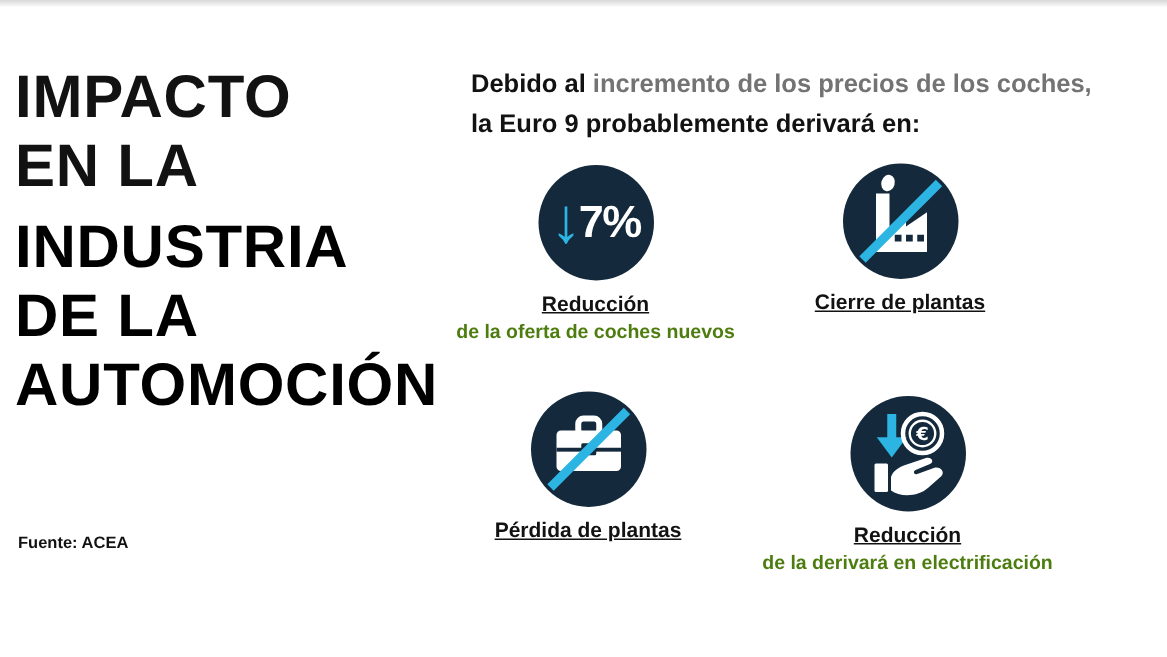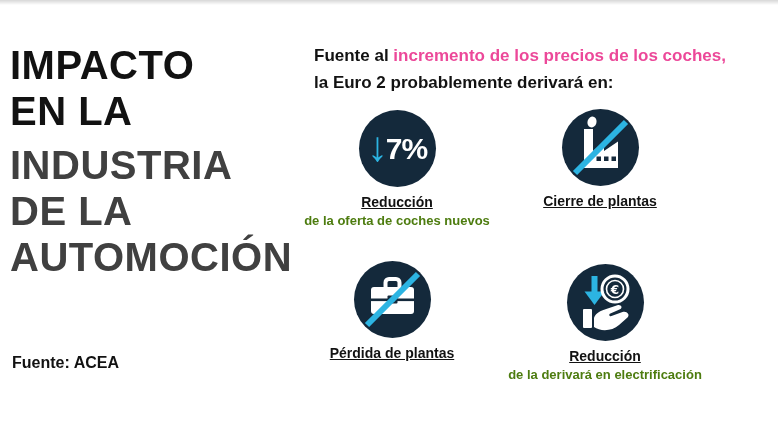--- a/index.html
+++ b/index.html
@@ -12,30 +12,30 @@
   .top-shadow {
     position:absolute; left:0; top:0; width:778px; height:5px;
     background:linear-gradient(180deg,#d7d7d7 0%, rgba(255,255,255,0) 100%);
   }
   
   .title-block { position:absolute; left:10px; top:42px; }
   .title-black, .title-blue {
     font-weight:bold; font-size:40px; line-height:46px;
     letter-spacing:0.5px; white-space:pre-line; color:#121212;
   }
-  .title-blue { color:#404040; margin-top:8px; }
+  .title-blue { color:#000000; margin-top:8px; }
   
   .source { position:absolute; left:12px; top:355px; font-weight:bold;
-    font-size:16px; line-height:15px; }
+    font-size:11px; line-height:15px; }
   .source-black { color:#121212; }
   .source-blue { color:#47BFEF; }
   
   .heading { position:absolute; left:314px; top:42px; font-weight:bold;
     font-size:17px; line-height:27px; color:#121212; white-space:nowrap; }
-  .heading .hl { color:#ec4899;text-align:right; }
+  .heading .hl { color:#737373;text-align:right; }
   
   .cell { position:absolute; display:flex; flex-direction:column;
     align-items:center; text-align:center; }
   .circle {
     width:77px; height:77px; border-radius:50%;
     background:#14293B; position:relative;
     display:flex; align-items:center; justify-content:center;
     flex:0 0 auto;
   }
   .label { font-weight:bold; font-size:14px; line-height:17px;
@@ -62,22 +62,22 @@
     <div class="title-blue">INDUSTRIA
 DE LA
 AUTOMOCIÓN</div>
   </div>
 
   <div class="source">
     <div class="source-black">Fuente: ACEA</div>
   </div>
 
   <div class="heading">
-    <div><span>Fuente al </span><span class="hl">incremento de los precios de los coches,</span></div>
-    <div>la Euro 2 probablemente derivará en:</div>
+    <div><span>Debido al </span><span class="hl">incremento de los precios de los coches,</span></div>
+    <div>la Euro 9 probablemente derivará en:</div>
   </div>
 
   <div class="cell" style="left:292px; top:110px; width:210px;">
     <div class="circle">
       <span class="stat-arrow">↓</span>
       <span class="stat-pct">7%</span>
     </div>
     <div class="label">Reducción</div>
     <div class="sublabel">de la oferta de coches nuevos</div>
   </div>

